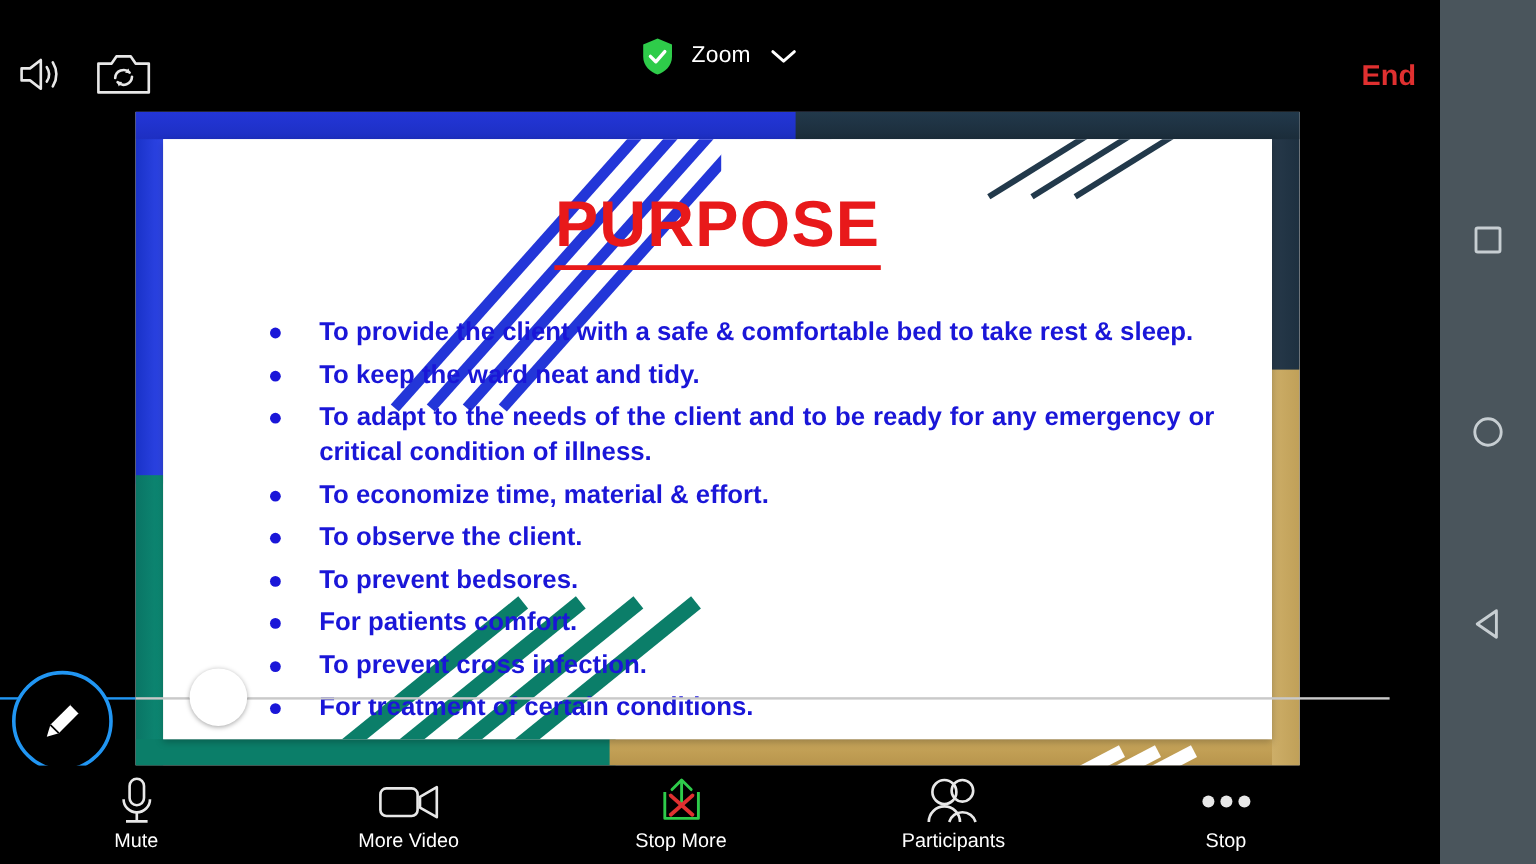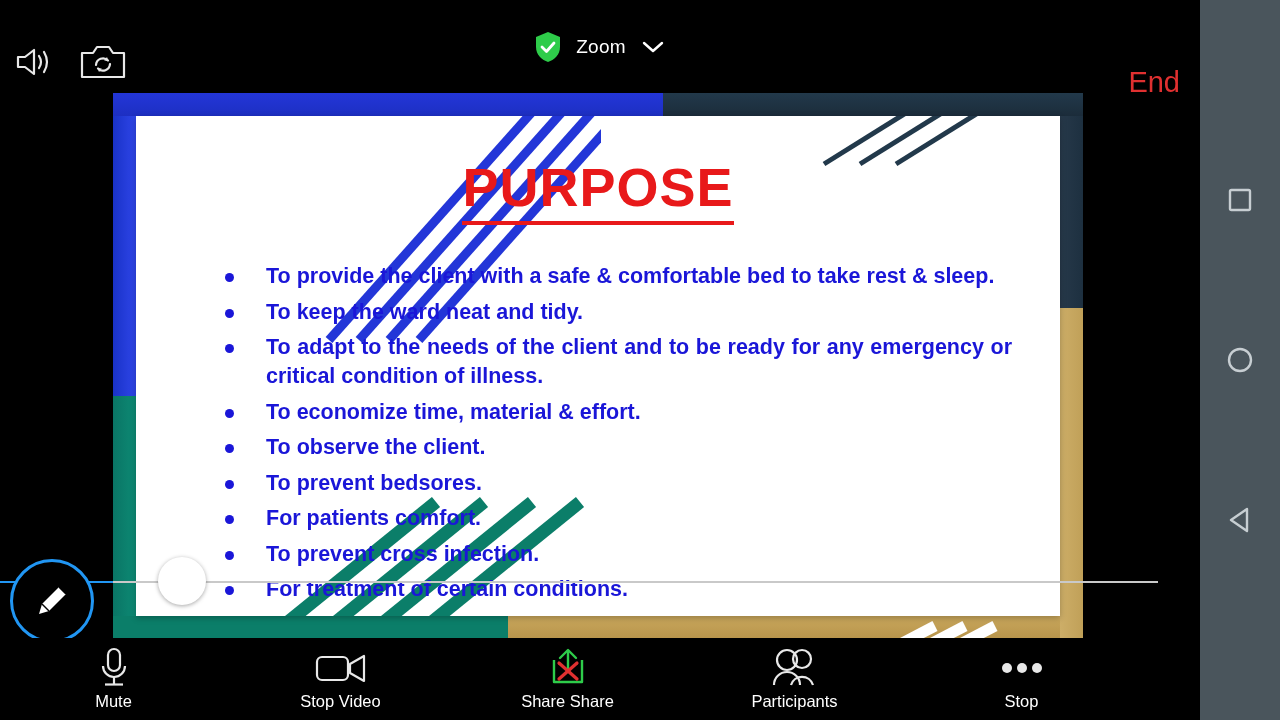--- a/index.html
+++ b/index.html
@@ -21,22 +21,22 @@
     position:absolute; left:0; top:0; width:1200px; height:93px;
     display:flex; align-items:center; justify-content:center; gap:14px;
     pointer-events:none;
   }
   .tb-center > *{ pointer-events:auto; }
   .zoom-title{
     color:#ffffff; font-size:19px; letter-spacing:.2px; font-weight:400;
   }
   .chev{ line-height:0; }
   .end-btn{
-    position:absolute; right:20px; top:66px;
-    color:#e03030; font-size:29px; font-weight:400; cursor:pointer;
+    position:absolute; right:20px; top:50px;
+    color:#e03030; font-size:24px; font-weight:700; cursor:pointer;
   }
 
   
   .stage{
     position:absolute; left:113px; top:93px; width:970px; height:545px;
     z-index:10;
   }
   .slide{
     position:absolute; inset:0;
     background:#ffffff;
@@ -287,34 +287,34 @@
       <span class="bb-label">Mute</span>
     </div>
 
     <div class="bb-item">
       <span class="bb-icon">
         <svg width="54" height="38" viewBox="0 0 54 38">
           <rect x="3" y="8" width="31" height="23" rx="5" fill="none" stroke="#e8e8e8" stroke-width="2.2"></rect>
           <path d="M36 15 L50 7 V32 L36 24 Z" fill="none" stroke="#e8e8e8" stroke-width="2.2" stroke-linejoin="round"></path>
         </svg>
       </span>
-      <span class="bb-label">Stop Video</span>
+      <span class="bb-label">More Video</span>
     </div>
 
     <div class="bb-item">
       <span class="bb-icon">
         <svg width="46" height="44" viewBox="0 0 46 44">
           <path d="M9 14 V36 H37 V14" fill="none" stroke="#2ecc4a" stroke-width="2.4" stroke-linejoin="round"></path>
           <line x1="23" y1="4" x2="23" y2="24" stroke="#2ecc4a" stroke-width="2.4"></line>
           <path d="M15 12 L23 4 L31 12" fill="none" stroke="#2ecc4a" stroke-width="2.4" stroke-linecap="round" stroke-linejoin="round"></path>
           <line x1="14" y1="17" x2="32" y2="33" stroke="#e03030" stroke-width="3.2" stroke-linecap="round"></line>
           <line x1="32" y1="17" x2="14" y2="33" stroke="#e03030" stroke-width="3.2" stroke-linecap="round"></line>
         </svg>
       </span>
-      <span class="bb-label">Share Share</span>
+      <span class="bb-label">Stop More</span>
     </div>
 
     <div class="bb-item">
       <span class="bb-icon">
         <svg width="54" height="42" viewBox="0 0 54 42">
           <circle cx="34" cy="12" r="9" fill="none" stroke="#e8e8e8" stroke-width="2.2"></circle>
           <path d="M23 38 a11.5 11.5 0 0 1 22 0" fill="none" stroke="#e8e8e8" stroke-width="2.2"></path>
           <circle cx="19" cy="13" r="10" fill="none" stroke="#e8e8e8" stroke-width="2.2"></circle>
           <path d="M6 38 a13 13 0 0 1 26 0" fill="none" stroke="#e8e8e8" stroke-width="2.2"></path>
         </svg>

